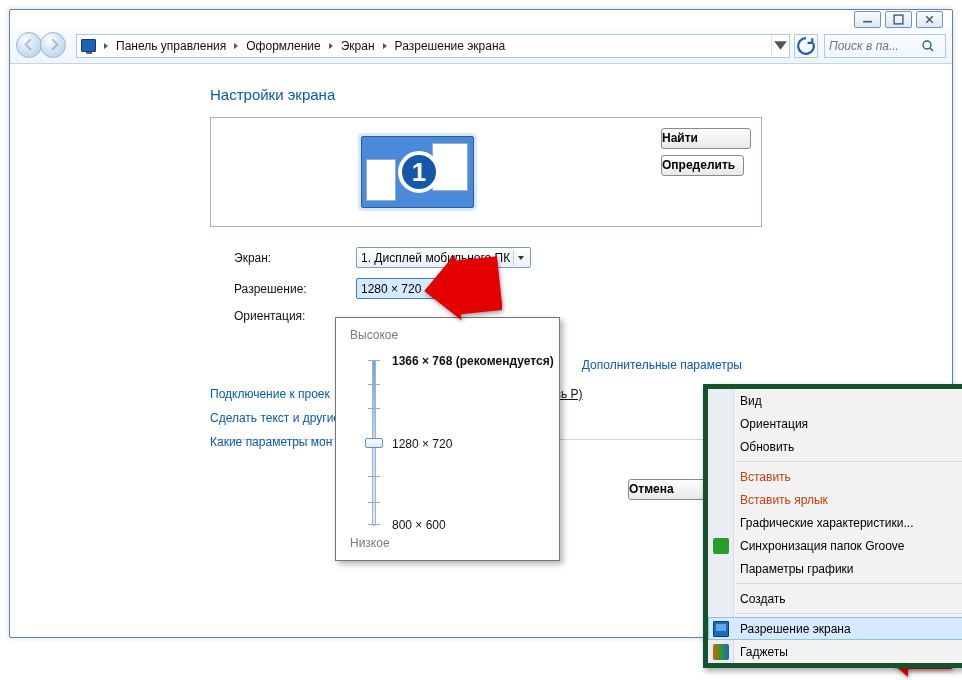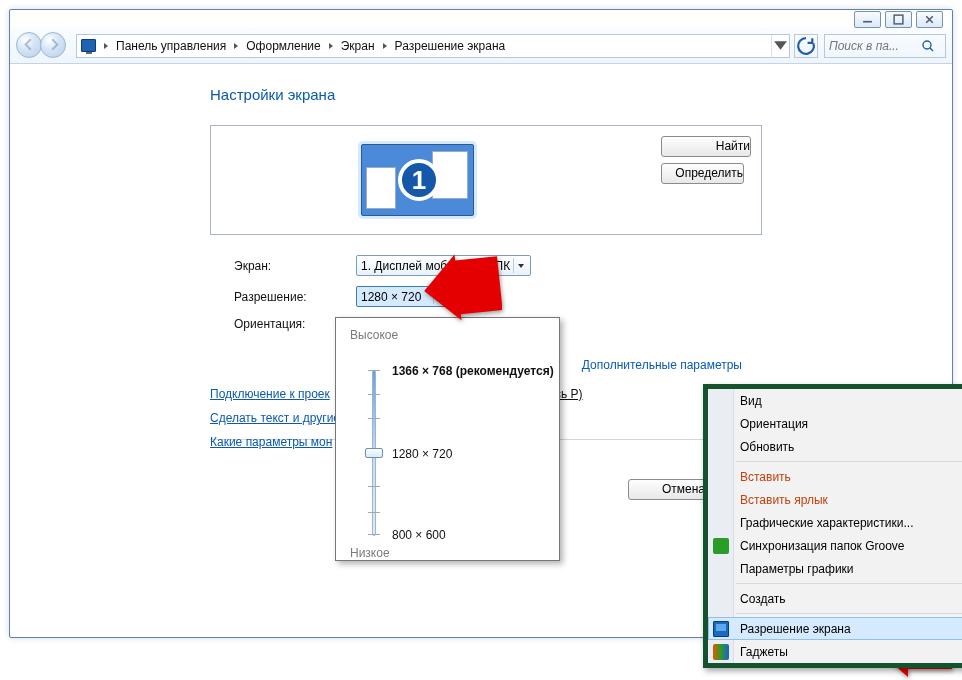--- a/index.html
+++ b/index.html
@@ -21,44 +21,44 @@
   .bc-seg{display:flex;align-items:center;height:100%;}
   .bc-seg span{padding:0 3px;color:#111;}
   .bc-sep{width:14px;display:flex;align-items:center;justify-content:center;color:#555;}
   .bc-sep svg{width:8px;height:8px;}
   .addr-drop{width:18px;border-left:1px solid #d9e3ef;height:100%;display:flex;align-items:center;justify-content:center;}
   .refresh{width:24px;height:24px;border:1px solid #b8c7d9;margin-left:4px;display:flex;align-items:center;justify-content:center;color:#225dab;}
   .search{width:122px;height:24px;border:1px solid #b8c7d9;margin-left:6px;display:flex;align-items:center;padding:0 4px;color:#8a8a8a;}
   .search input{border:none;outline:none;width:92px;font-style:italic;color:#8a8a8a;background:transparent;}
   .search svg{width:14px;height:14px;color:#225dab;}
   .content{position:absolute;left:0;right:0;top:54px;bottom:0;padding:22px 0 0 200px;}
-  .pagetitle{color:#0b5aaf;font-size:15px;margin-bottom:22px;}
+  .pagetitle{color:#0b5aaf;font-size:15px;margin-bottom:14px;}
   .preview-box{width:552px;height:110px;border:1px solid #a9b5c4;background:#fff;display:flex;align-items:center;padding-left:150px;margin-bottom:20px;position:relative;}
   .preview-btns{position:absolute;right:10px;top:10px;display:flex;flex-direction:column;gap:6px;}
-  .win-btn{width:90px;height:21px;border:1px solid #8b8b8b;border-radius:3px;background:linear-gradient(#fefefe,#e8e8e8);text-align:right;line-height:19px;cursor:default;}
+  .win-btn{width:90px;height:21px;border:1px solid #8b8b8b;border-radius:3px;background:linear-gradient(#fefefe,#e8e8e8);text-align:left;line-height:19px;cursor:default;font-weight:bold;}
   .win-btn.wide{width:83px;}
   .monitor-preview{width:113px;height:72px;border:1px solid #2a5a9a;background:#4a8ad8;position:relative;border-radius:2px;box-shadow:0 0 0 3px #d6e9ff;}
   .mp-inner{position:absolute;background:#fff;border:1px solid #9ac;}
   .mp1{left:4px;top:22px;width:30px;height:42px;}
   .mp2{left:70px;top:6px;width:36px;height:48px;}
   .mp-num{position:absolute;left:36px;top:14px;width:42px;height:42px;border:4px solid #fff;border-radius:50%;color:#fff;font-size:26px;font-weight:bold;display:flex;align-items:center;justify-content:center;background:#1557a9;}
   .form-row{display:flex;align-items:center;margin-bottom:10px;}
   .form-lbl{width:122px;color:#111;margin-left:24px;}
   .dropdown{height:21px;border:1px solid #7c9bbd;background:linear-gradient(#fff,#e9f1fb);border-radius:2px;display:flex;align-items:center;padding:0 4px;position:relative;cursor:default;}
   .dd-arrow{position:absolute;right:2px;top:2px;width:15px;height:15px;border-left:1px solid #bcd;display:flex;align-items:center;justify-content:center;}
   .dd-arrow svg{width:8px;height:8px;}
   .dd-display{width:175px;}
   .dd-res{width:95px;background:#d6eaff;border-color:#3c7fb1;}
-  .linka{display:block;color:#0b5aaf;margin-bottom:8px;cursor:pointer;text-decoration:underline;}
+  .linka{display:block;color:#0b5aaf;margin-bottom:8px;cursor:pointer;}
   .adv-link{position:absolute;right:210px;top:294px;color:#0b5aaf;cursor:pointer;}
   .proj-row{color:#111;}
   .btnrow{position:absolute;right:200px;top:415px;display:flex;gap:8px;}
   
   .res-popup{position:absolute;left:325px;top:307px;width:225px;height:244px;border:1px solid #767676;background:#fff;box-shadow:3px 3px 6px rgba(0,0,0,.3);padding:10px 14px;}
-  .res-popup .lbl{color:#7a7a7a;margin-bottom:22px;}
+  .res-popup .lbl{color:#7a7a7a;margin-bottom:12px;}
   .res-scale{position:relative;height:178px;margin-left:6px;}
   .track{position:absolute;left:16px;top:6px;width:4px;height:166px;background:linear-gradient(#6aa0d8,#c9dcf0 50%,#e8e8e8);border:1px solid #97b6d8;border-radius:2px;}
   .tick{position:absolute;left:12px;width:12px;height:1px;background:#9ab;}
   .thumb{position:absolute;left:9px;width:18px;height:10px;background:linear-gradient(#fafdff,#dceafc);border:1px solid #6d8fb5;border-radius:2px;}
   .tick-lbl{position:absolute;left:36px;color:#111;white-space:nowrap;}
   .tick-lbl.bold{font-weight:bold;}
   .low-lbl{color:#7a7a7a;margin-top:4px;}
   
   .arrow{position:absolute;filter:drop-shadow(1px 2px 2px rgba(0,0,0,.4));}
   

